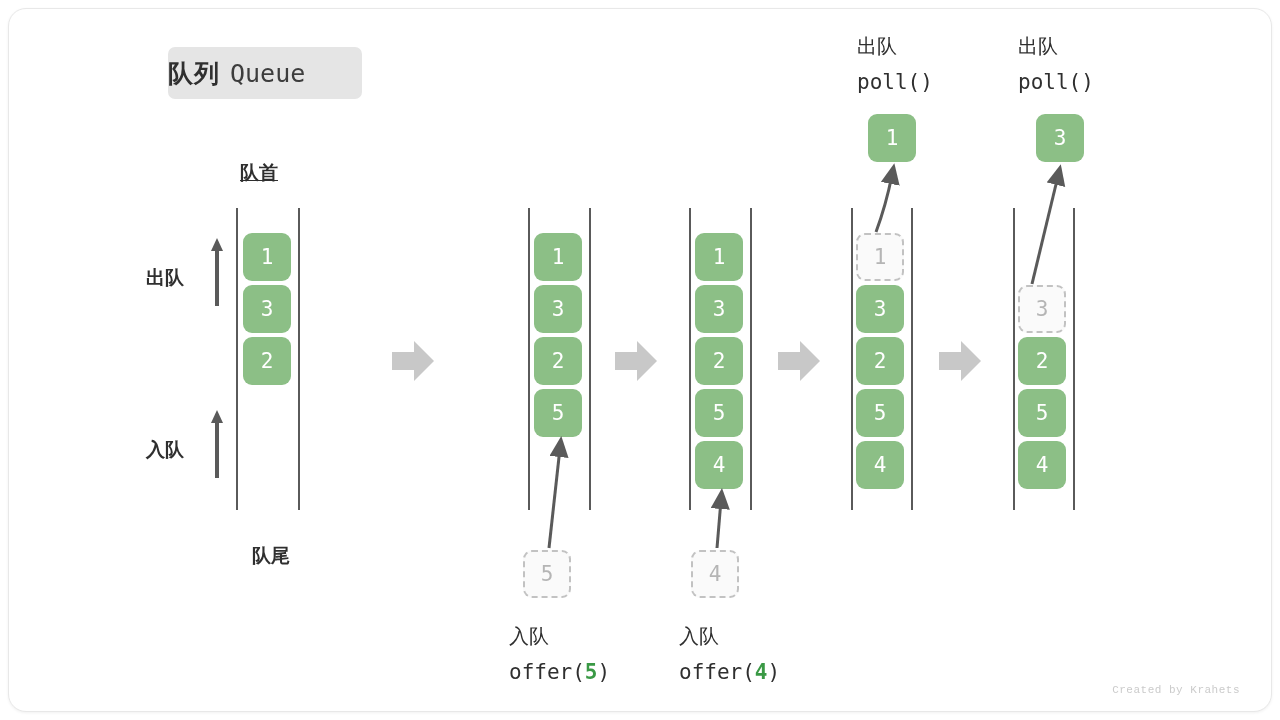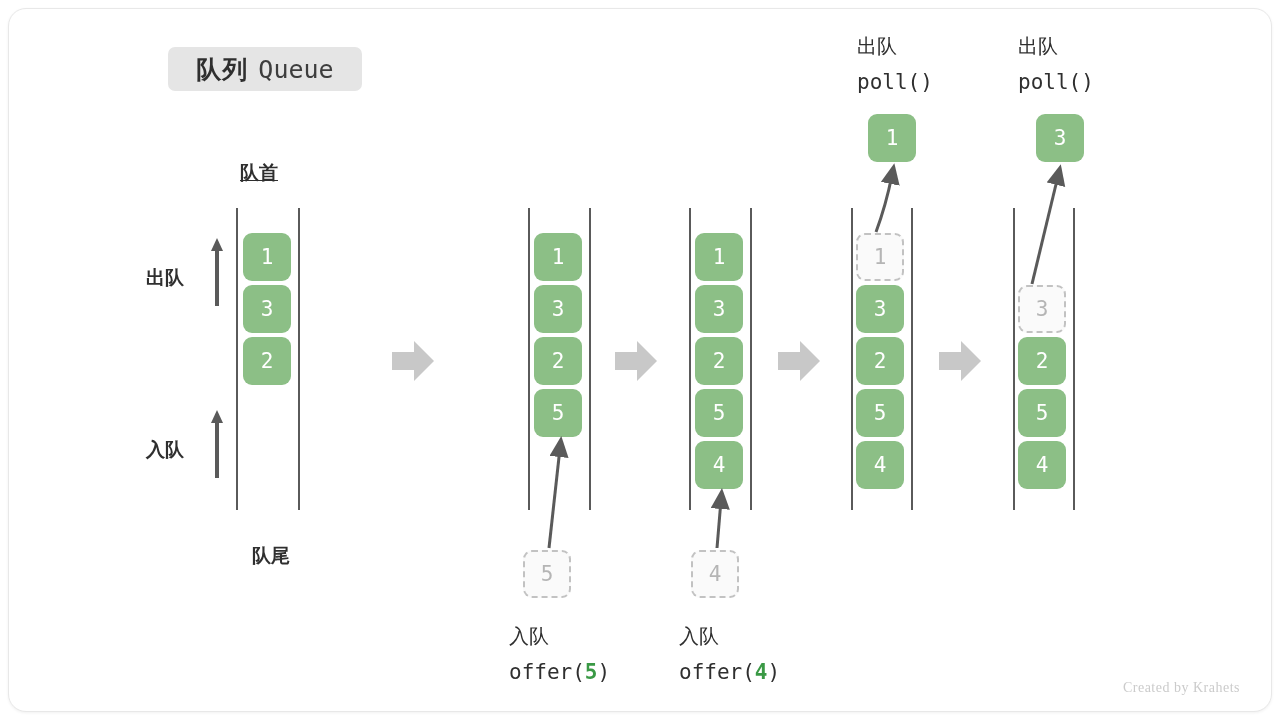--- a/index.html
+++ b/index.html
@@ -27,26 +27,25 @@
     box-sizing: border-box;
     box-shadow: 0 1px 3px rgba(0,0,0,0.06);
   }
 
   
   .title-badge {
     position: absolute;
     left: 168px;
     top: 47px;
     width: 194px;
-    height: 44px;
+    height: 52px;
     background: #e5e5e5;
     border-radius: 7px;
     display: flex;
     align-items: center;
-    justify-content: center;
     gap: 10px;
   }
   .title-cn {
     font-family: "DejaVu Sans", sans-serif;
     font-size: 25px;
     font-weight: bold;
     color: #2f2f2f;
     letter-spacing: 1px;
   }
   .title-en {
@@ -169,22 +168,22 @@
     width: 1280px;
     height: 720px;
     pointer-events: none;
   }
 
   
   .footer {
     position: absolute;
     right: 40px;
     bottom: 24px;
-    font-family: Liberation Serif, serif;
-    font-size: 14px;
+    font-family: Liberation Mono, monospace;
+    font-size: 11px;
     color: #cbcbcb;
     letter-spacing: 0.5px;
   }
 </style>
 </head>
 <body>
 
 <div id="stage">
   <div class="card"></div>
 

